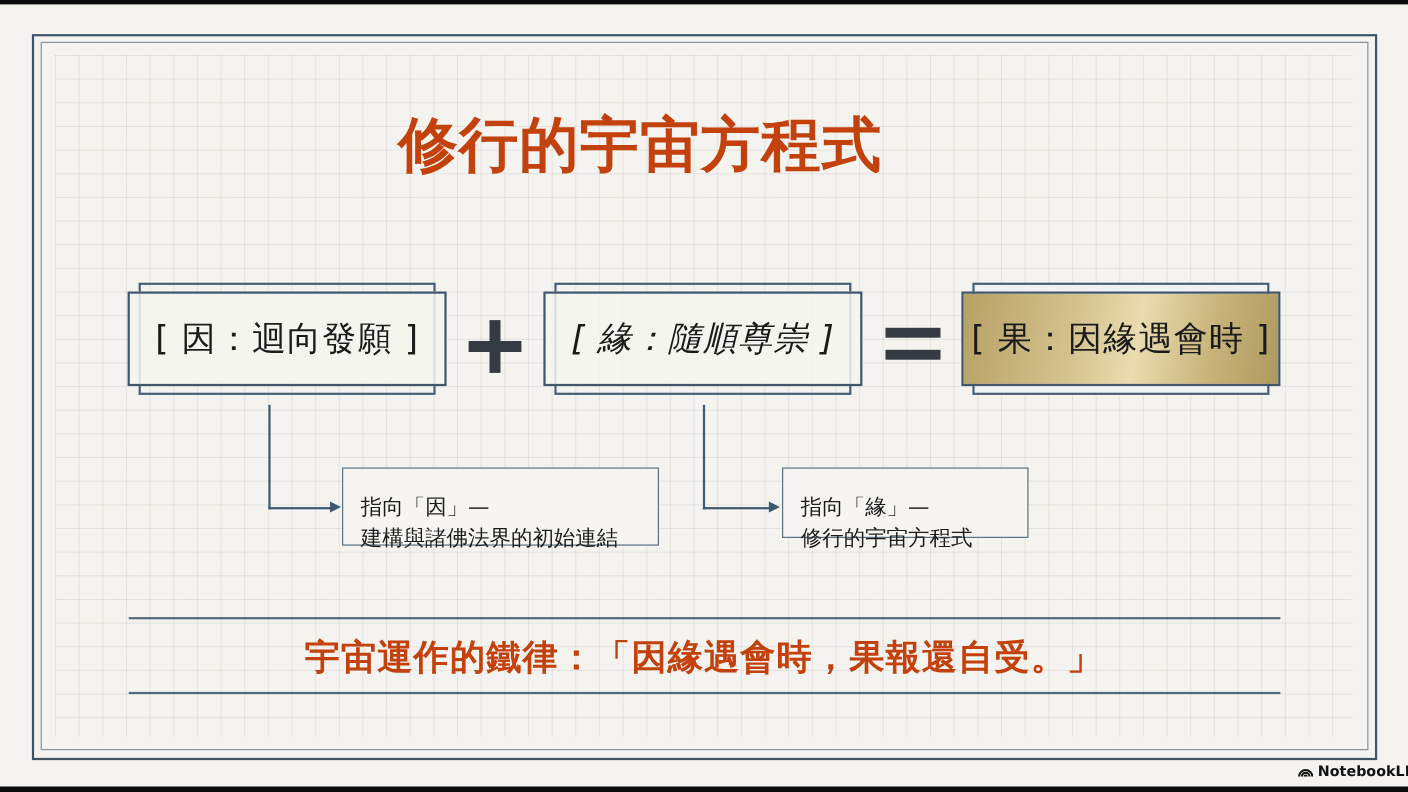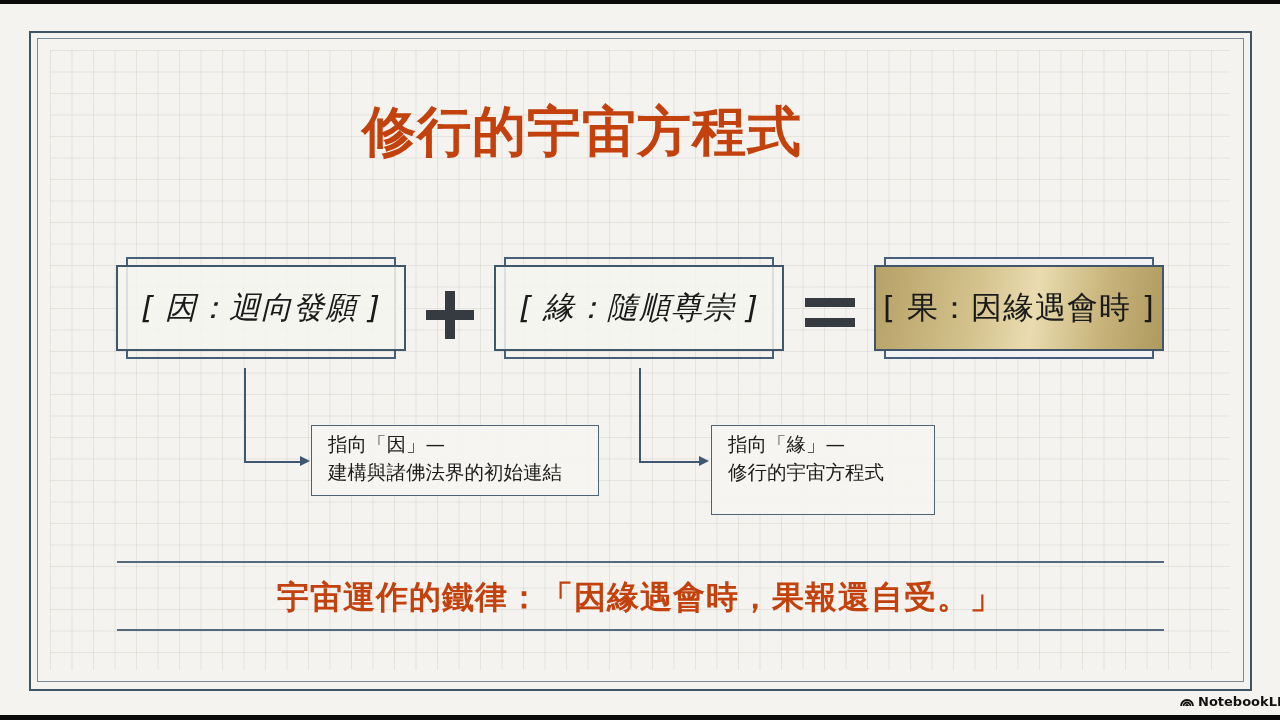--- a/index.html
+++ b/index.html
@@ -47,21 +47,21 @@
   }
   .eqbox.gold .front {
     background: linear-gradient(100deg, #b6a166 0%, #d4c28d 35%, #e9dcb0 55%, #c8b47b 78%, #ae9a5e 100%);
   }
   .eqbox.gold .back { background: #f1f3f2; }
 
   .op { position: absolute; background: #353b41; }
 
   .note {
     position: absolute; border: 1.5px solid #4d6477; background: rgba(246,245,241,0.9);
-    font-size: 19.5px; line-height: 28px; color: #1c1c1c; padding: 5px 14px 5px 16px;
+    font-size: 19.5px; line-height: 28px; color: #1c1c1c; padding: 21px 14px 5px 16px;
     box-sizing: border-box;
   }
   .connector { position: absolute; border-left: 2px solid #3d5870; border-bottom: 2px solid #3d5870; }
   .arrowhead {
     position: absolute; width: 0; height: 0;
     border-top: 5px solid transparent; border-bottom: 5px solid transparent;
     border-left: 10px solid #3d5870;
   }
 
   .rule { position: absolute; left: 117px; width: 1047px; height: 2px; background: #546a7c; }
@@ -78,21 +78,21 @@
 <body>
 
 <div class="topbar"></div>
 
 <div class="frame-outer"></div>
 <div class="frame-inner"></div>
 <div class="grid"></div>
 
 <div class="title">修行的宇宙方程式</div>
 
-<div class="eqbox" style="left:116px; top:265px;font-style:italic;">
+<div class="eqbox" style="left:116px; top:265px;">
   <div class="back"></div>
   <div class="front">[ 因：迴向發願 ]</div>
 </div>
 
 <div>
   <div class="op" style="left:426px; top:310px; width:48px; height:10px;"></div>
   <div class="op" style="left:445px; top:291px; width:10px; height:48px;"></div>
 </div>
 
 <div class="eqbox" style="left:494px; top:265px;font-style:italic;">
@@ -113,21 +113,21 @@
 <div class="connector" style="left:244px; top:368px; width:58px; height:93px;"></div>
 <div class="arrowhead" style="left:300px; top:456px;"></div>
 
 <div class="connector" style="left:639px; top:368px; width:62px; height:93px;"></div>
 <div class="arrowhead" style="left:699px; top:456px;"></div>
 
 <div class="note" style="left:311px; top:425px; width:288px; height:71px;">
   <div>指向「因」—</div>
   <div>建構與諸佛法界的初始連結</div>
 </div>
-<div class="note" style="left:711px; top:425px; width:224px; height:90px;">
+<div class="note" style="left:711px; top:425px; width:224px; height:64px;">
   <div>指向「緣」—</div>
   <div>修行的宇宙方程式</div>
 </div>
 
 <div class="rule" style="top:561px;"></div>
 <div class="motto">宇宙運作的鐵律：「因緣遇會時，果報還自受。」</div>
 <div class="rule" style="top:629px;"></div>
 
 <div class="brand">
   <svg width="14" height="11" viewBox="0 0 14 11">

